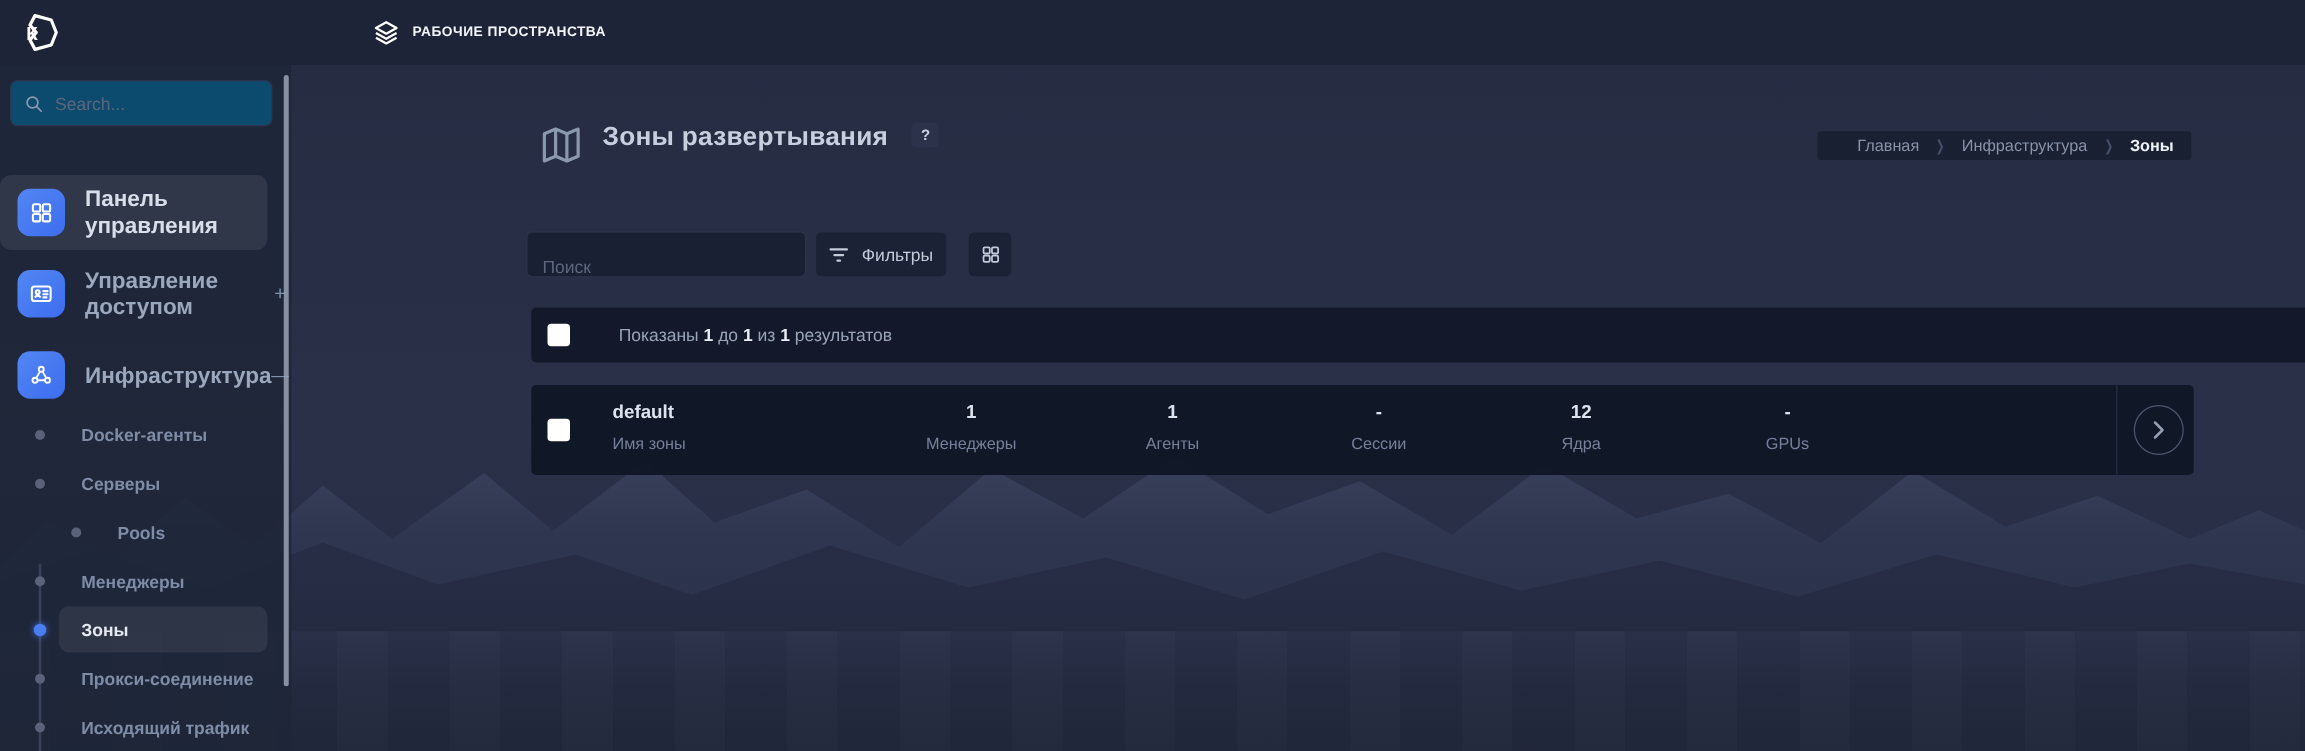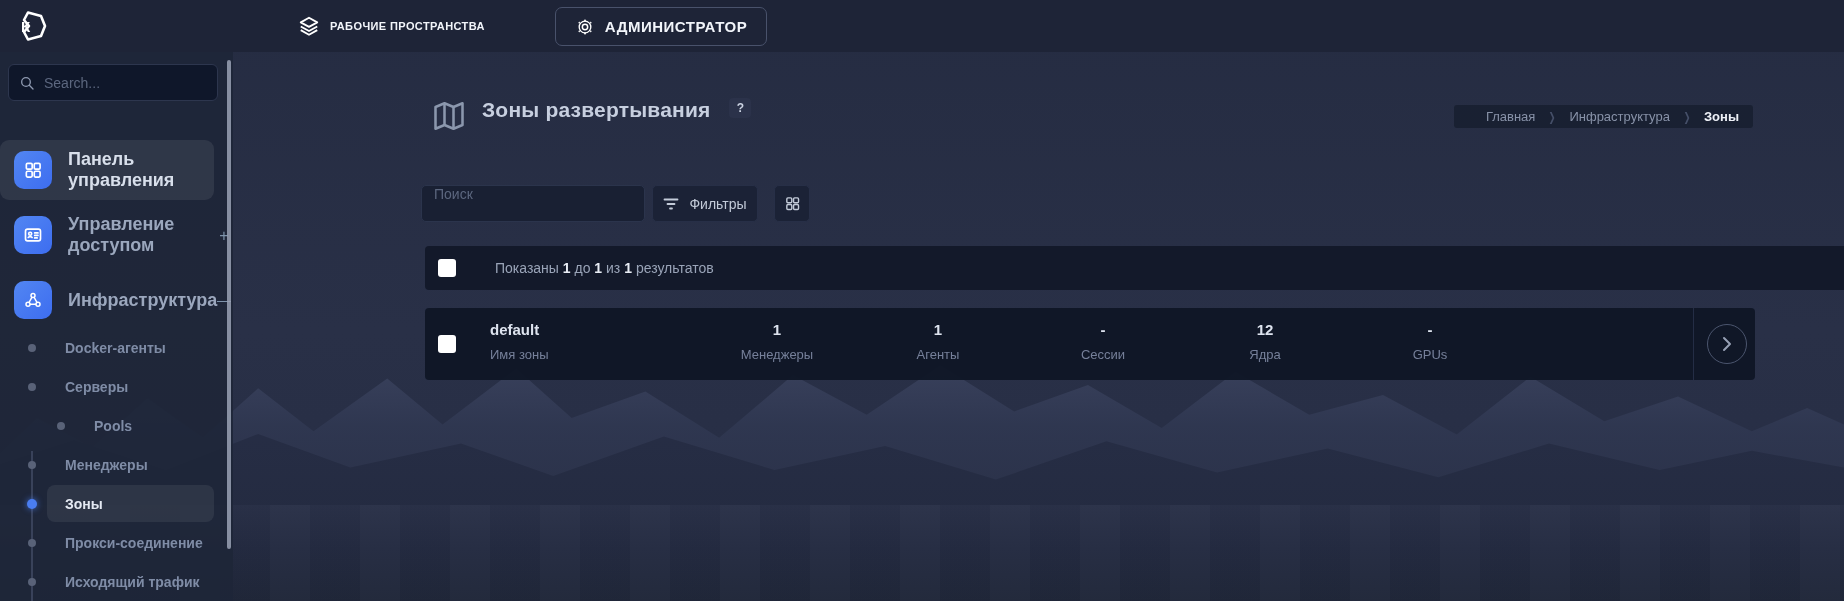--- a/index.html
+++ b/index.html
@@ -35,21 +35,21 @@
   .logo { position:absolute; left:14px; top:8px; width:36px; height:36px; }
   .nav-item { position:absolute; left:298px; top:0; height:52px; display:flex; align-items:center; gap:10px; cursor:pointer; }
   .nav-item .lbl { font-size:11px; font-weight:700; letter-spacing:.4px; color:#f2f5fa; }
   .admin-btn { position:absolute; left:555px; top:7px; width:212px; height:39px; border:1px solid #49526b; border-radius:7px;
     display:flex; align-items:center; justify-content:center; gap:10px; background:transparent; cursor:pointer; }
   .admin-btn .lbl { font-size:15px; font-weight:700; letter-spacing:.5px; color:#f2f5fa; }
 
   
   .sidebar { position:absolute; left:0; top:52px; width:233px; height:549px; background:rgba(30,37,56,0.88); z-index:30; }
   .side-scrollbar { position:absolute; left:227px; top:60px; width:4px; height:489px; background:#9aa2b5; border-radius:2px; opacity:.85; z-index:35; }
-  .search-box { position:absolute; left:8px; top:12px; width:210px; height:37px; background:#0f172a; border:1px solid #2d364e; border-radius:6px;
+  .search-box { position:absolute; left:8px; top:12px; width:210px; height:37px; background:#0c4a6e; border:1px solid #2d364e; border-radius:6px;
     display:flex; align-items:center; padding:0 10px; gap:9px; }
   .search-box input { flex:1; background:transparent; border:none; outline:none; color:#c7cfde; font-size:14px; font-family:"Liberation Sans",sans-serif; }
   .search-box input::placeholder { color:#5c677f; }
 
   .side-item { position:absolute; left:0; width:214px; height:60px; display:flex; align-items:center; gap:16px; padding-left:14px; cursor:pointer; border-radius:9px; }
   .side-item.active { background:rgba(255,255,255,0.08); }
   .blue-ico { width:38px; height:38px; border-radius:10px; background:linear-gradient(135deg,#5286f2,#3d6df0); display:flex; align-items:center; justify-content:center; flex:0 0 auto; }
   .side-item .lbl { font-size:18px; font-weight:700; color:#9ba7bd; }
   .side-item.active .lbl { color:#d8dfeb; }
   .expander { position:absolute; left:214px; width:20px; text-align:center; font-size:16px; color:#7e93ab; cursor:pointer; }
@@ -69,21 +69,21 @@
   .help-badge { width:22px; height:20px; background:#2b324a; border-radius:4px; font-size:12px; font-weight:700; color:#cbd3e2;
     display:flex; align-items:center; justify-content:center; margin-left:5px; cursor:pointer; }
 
   .breadcrumb { position:absolute; left:1221px; top:53px; width:299px; height:23px; background:rgba(24,30,47,0.85); border-radius:3px;
     display:flex; align-items:center; justify-content:flex-end; padding:0 14px; gap:12px; font-size:13px; }
   .crumb { color:#8892a8; cursor:pointer; }
   .crumb.current { color:#eef1f7; font-weight:700; }
   .crumb-sep { color:#454f68; font-size:12px; transform:scaleX(.7); }
 
   .toolbar-search { position:absolute; left:188px; top:133px; width:224px; height:37px; background:#192033; border:1px solid #2b344c; border-radius:5px;
-    padding:0 12px; display:flex; align-items:flex-start; }
+    padding:0 12px; display:flex; align-items:flex-end; }
   .toolbar-search input { width:100%; background:transparent; border:none; outline:none; color:#c7cfde; font-size:14px; font-family:"Liberation Sans",sans-serif; }
   .toolbar-search input::placeholder { color:#5c677f; }
   .filters-btn { position:absolute; left:419px; top:133px; width:106px; height:37px; background:#1b2236; border:1px solid #272f47; border-radius:5px;
     display:flex; align-items:center; justify-content:center; gap:10px; cursor:pointer; }
   .filters-btn .lbl { font-size:14px; font-weight:400; color:#c3cbd9; }
   .grid-btn { position:absolute; left:541px; top:133px; width:36px; height:37px; background:#1b2236; border:1px solid #272f47; border-radius:5px;
     display:flex; align-items:center; justify-content:center; cursor:pointer; }
 
   .results-bar { position:absolute; left:192px; top:194px; width:1437px; height:44px; background:rgba(17,24,40,0.92); border-radius:4px;
     display:flex; align-items:center; }
@@ -129,30 +129,20 @@
     <span>
       <svg width="22" height="22" viewBox="0 0 24 24" fill="none" stroke="#ffffff" stroke-width="2" stroke-linejoin="round">
         <path d="M12 3 L21 8 L12 13 L3 8 Z"></path>
         <path d="M3 12.5 L12 17.5 L21 12.5"></path>
         <path d="M3 16.5 L12 21.5 L21 16.5"></path>
       </svg>
     </span>
     <span class="lbl">РАБОЧИЕ ПРОСТРАНСТВА</span>
   </div>
 
-  <div class="admin-btn">
-    <span>
-      <svg width="20" height="20" viewBox="0 0 24 24" fill="none" stroke="#ffffff" stroke-width="1.8">
-        <circle cx="12" cy="12" r="3.2"></circle>
-        <path d="M12 2.5 L13.8 5.5 L10.2 5.5 Z M12 21.5 L13.8 18.5 L10.2 18.5 Z M20.2 7.2 L17 8.4 L18.8 5.3 Z M3.8 16.8 L7 15.6 L5.2 18.7 Z M20.2 16.8 L17 15.6 L18.8 18.7 Z M3.8 7.2 L7 8.4 L5.2 5.3 Z" fill="#ffffff" stroke="none"></path>
-        <circle cx="12" cy="12" r="7" stroke-width="1.6"></circle>
-      </svg>
-    </span>
-    <span class="lbl">АДМИНИСТРАТОР</span>
-  </div>
 </div>
 
 <div class="sidebar">
   <div class="search-box">
     <span>
       <svg width="16" height="16" viewBox="0 0 24 24" fill="none" stroke="#8e99b0" stroke-width="2" stroke-linecap="round">
         <circle cx="10.5" cy="10.5" r="6.5"></circle>
           <path d="M15.5 15.5 L21 21"></path>
       </svg>
     </span>

